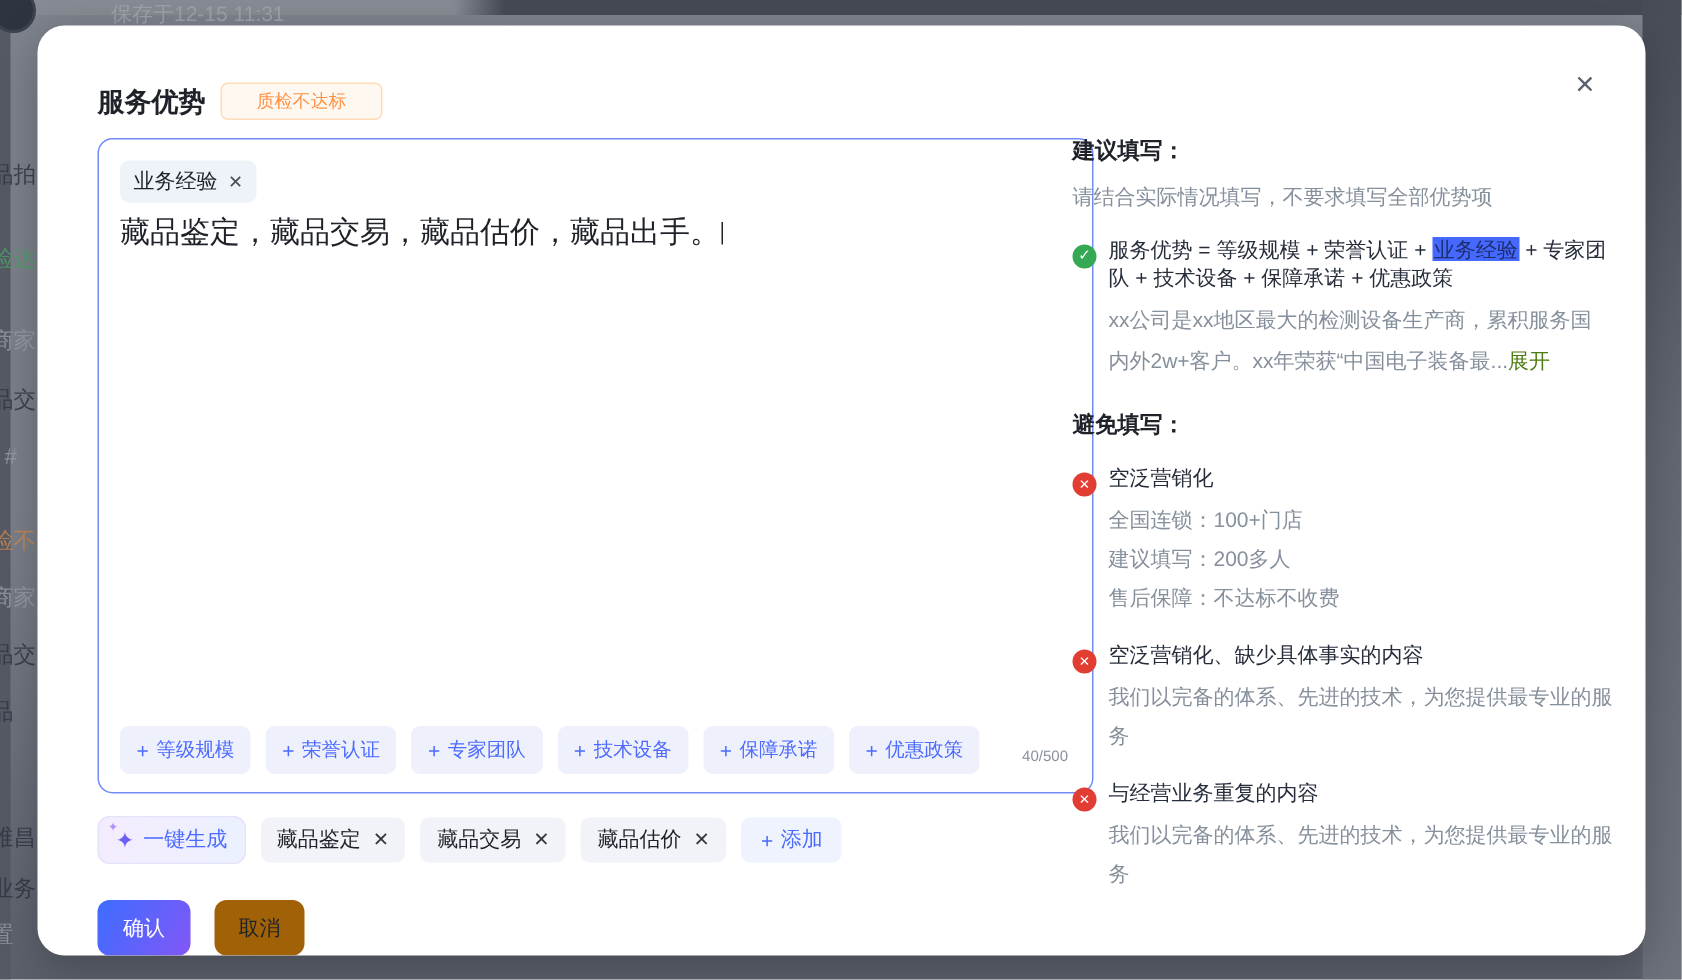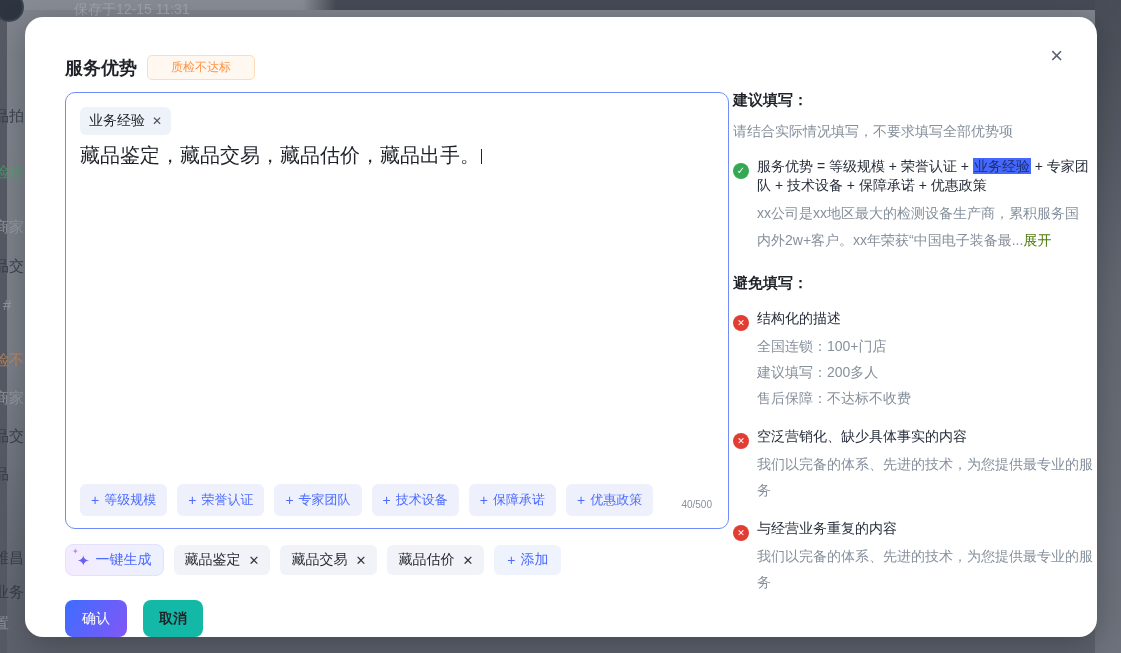--- a/index.html
+++ b/index.html
@@ -58,24 +58,24 @@
     font-size:14px; border-radius:6px; padding:6px 11px; }
   .kw-tag .x { font-size:13px; color:#33383f; cursor:pointer; }
   .add-btn { display:inline-flex; align-items:center; gap:5px; background:#eef3fe; color:#4d6bfe;
     font-size:14px; border:none; border-radius:6px; padding:6px 13px; cursor:pointer; }
 
   
   .footer { position:absolute; left:40px; top:583px; display:flex; gap:16px; }
   .confirm-btn { min-width:62px; height:37px; border:none; border-radius:8px; color:#fff;
     font-size:14px; background:linear-gradient(120deg,#3d6dff 0%,#8257f7 100%); cursor:pointer; padding:0 16px; }
   .cancel-btn { min-width:58px; height:37px; border:none; border-radius:8px; color:#1f2329;
-    font-size:14px; background:#14b8a6; cursor:pointer; padding:0 16px;font-weight:bold; }
-
-  
-  .panel { position:absolute; left:708px; top:74px; width:358px; }
+    font-size:14px; background:#a16207; cursor:pointer; padding:0 16px; }
+
+  
+  .panel { position:absolute; left:690px; top:74px; width:358px; }
   .panel h3 { font-size:15px; color:#1f2329; font-weight:bold; }
   .panel-note { margin-top:13px; font-size:14px; color:#86909c; }
   .item { display:flex; margin-top:16px; }
   .item-icon { flex:0 0 16px; height:16px; border-radius:50%; margin:6px 8px 0 0;
     color:#fff; font-size:10px; line-height:16px; text-align:center; }
   .icon-green { background:#34a853; }
   .icon-red { background:#e23d33; font-size:9px; }
   .item-body { font-size:14px; color:#272e3b; line-height:19px; }
   .hl { background:#4569ff; color:#1d2e6e; padding:0 1px; }
   .example { margin:5px 0 0 24px; font-size:14px; color:#86909c; line-height:27px; width:334px; }
@@ -184,21 +184,21 @@
     <div class="item">
       <span class="item-icon icon-green">✓</span>
       <div class="item-body"><span>服务优势 = 等级规模 + 荣誉认证 + </span><span class="hl">业务经验</span><span> + 专家团队 + 技术设备 + 保障承诺 + 优惠政策</span></div>
     </div>
     <div class="example"><span>xx公司是xx地区最大的检测设备生产商，累积服务国内外2w+客户。xx年荣获“中国电子装备最...</span><span class="expand-link">展开</span></div>
 
     <h3 class="avoid-heading">避免填写：</h3>
 
     <div class="item">
       <span class="item-icon icon-red">✕</span>
-      <div class="item-body">结构化的描述</div>
+      <div class="item-body">空泛营销化</div>
     </div>
     <div class="sub-lines">
       <div>全国连锁：100+门店</div>
       <div>建议填写：200多人</div>
       <div>售后保障：不达标不收费</div>
     </div>
 
     <div class="item">
       <span class="item-icon icon-red">✕</span>
       <div class="item-body">空泛营销化、缺少具体事实的内容</div>

